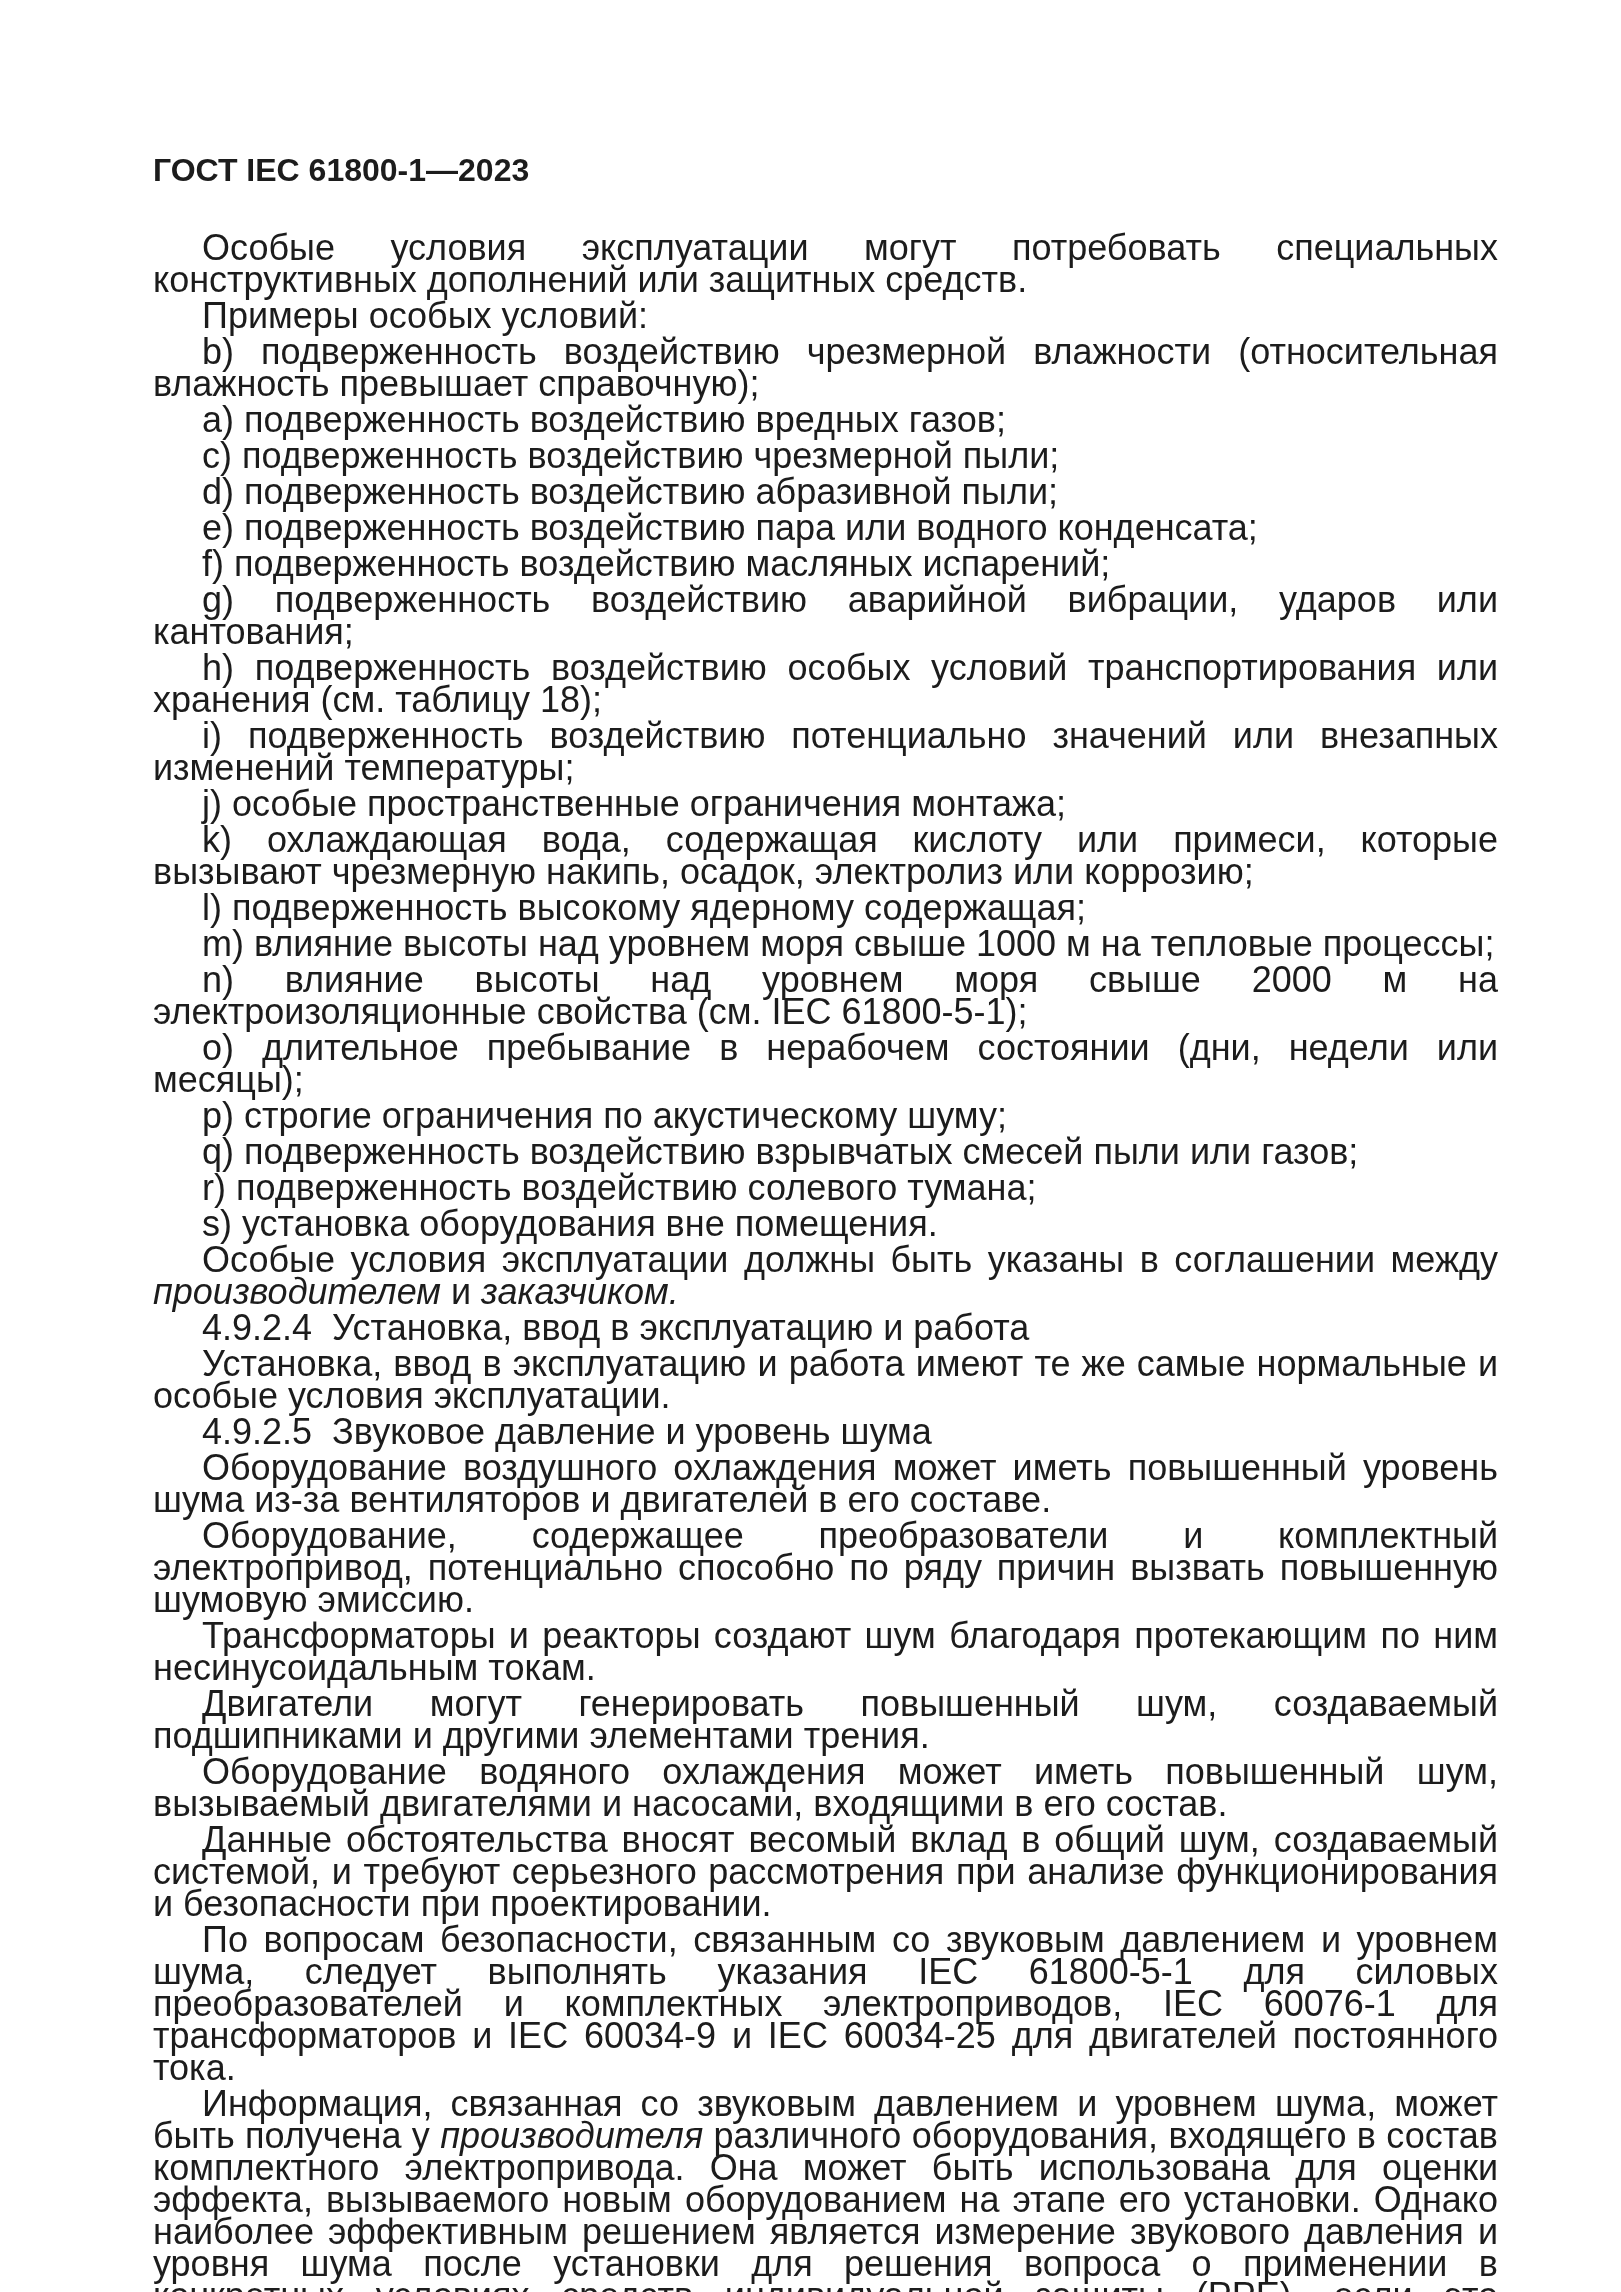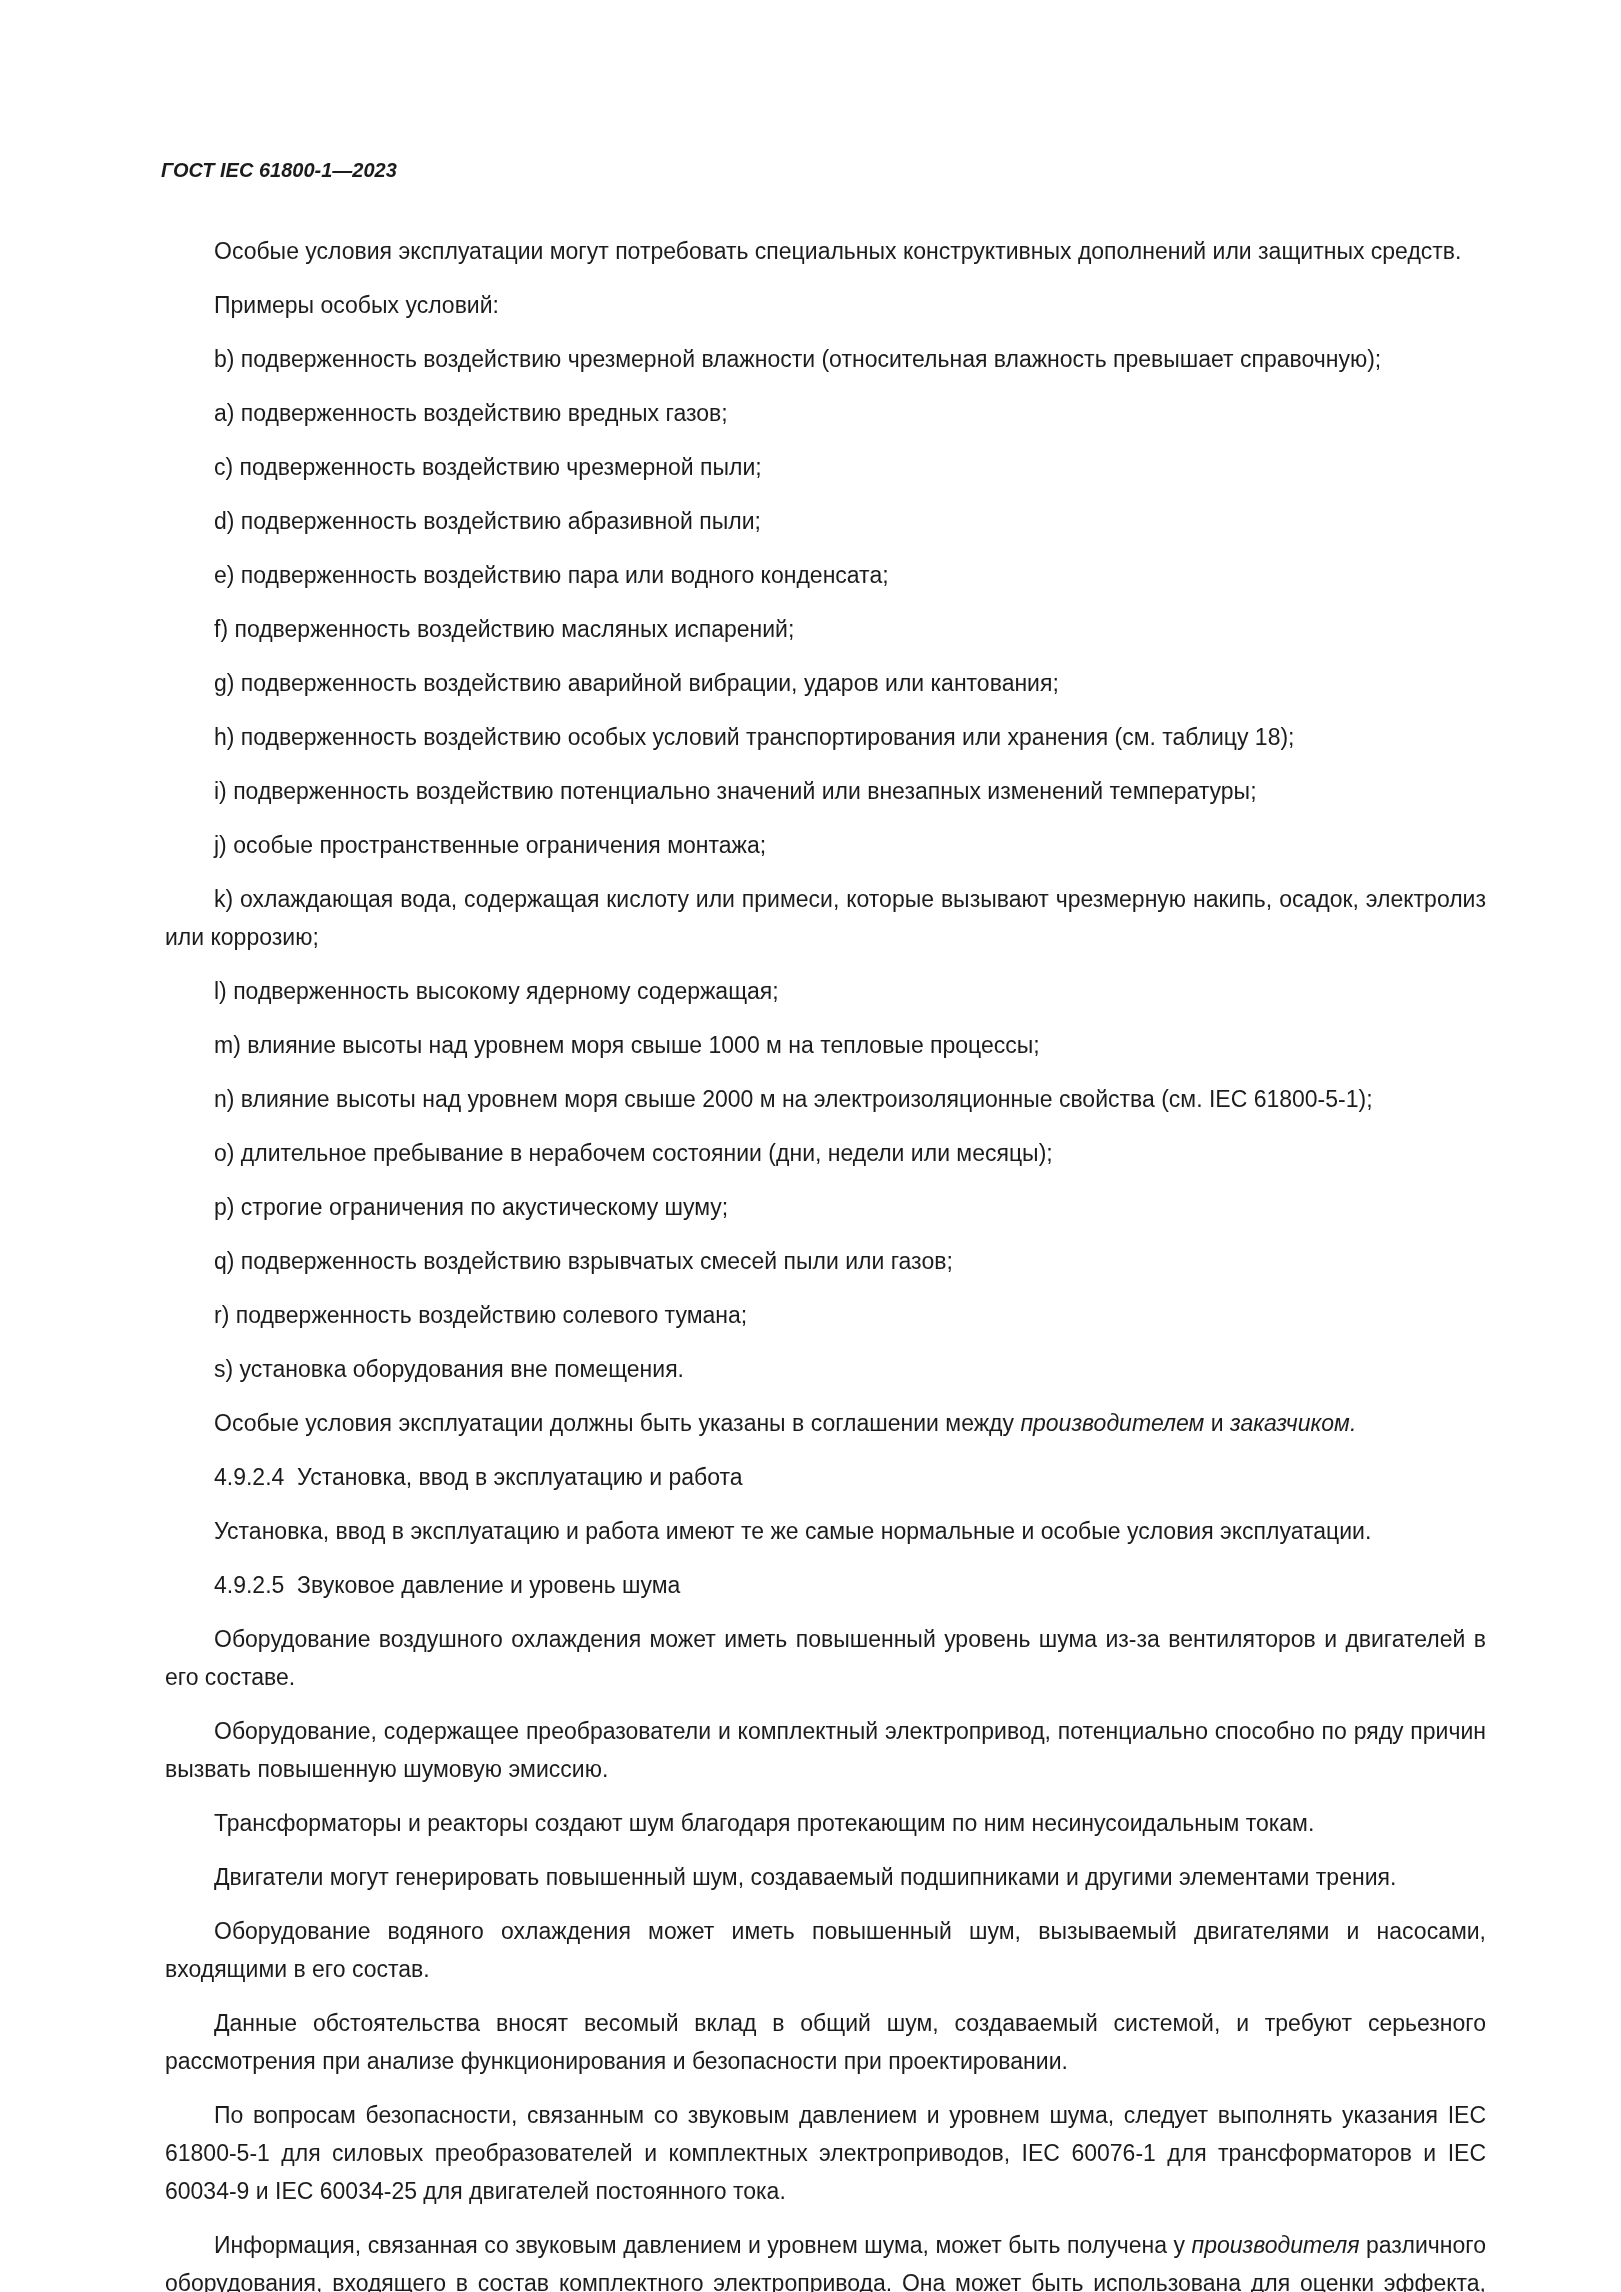--- a/index.html
+++ b/index.html
@@ -11,31 +11,30 @@
     position: relative;
     width: 1621px;
     height: 2293px;
     background: #ffffff;
     box-sizing: border-box;
     padding: 154px 119px 0 149px;
     color: #1c1c1c;
     font-family: "Liberation Sans", "DejaVu Sans", sans-serif;
   }
   .doc-title {
-    font-size: 20px;
+    font-size: 32px;
     font-weight: bold;
     line-height: 32px;
-    margin: 0 0 46px 12px;
+    margin: 0 0 46px 4px;
     white-space: nowrap;
-    font-style: italic;
   }
   .doc-body p {
-    margin: 16px;
-    font-size: 23px;
-    line-height: 38px;
+    margin: 4px;
+    font-size: 36px;
+    line-height: 32px;
     text-align: justify;
     text-indent: 49px;
   }
   .doc-body p em {
   }
   .page-number {
     margin-top: 37px;
     font-size: 28px;
     line-height: 34px;
     font-weight: bold;

